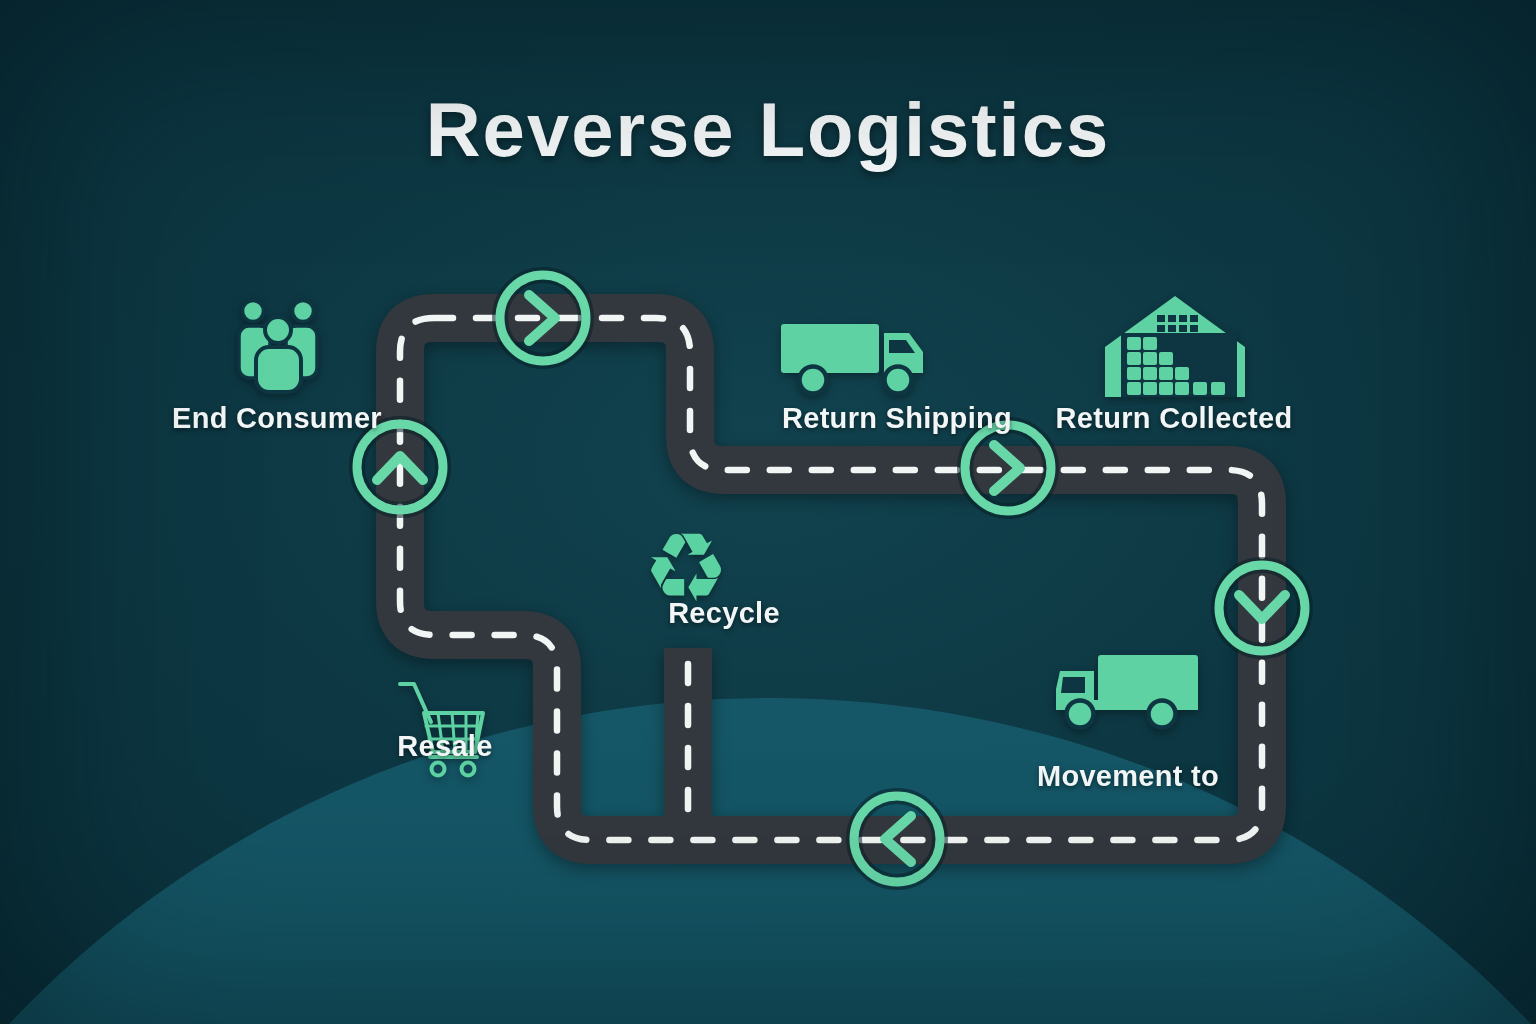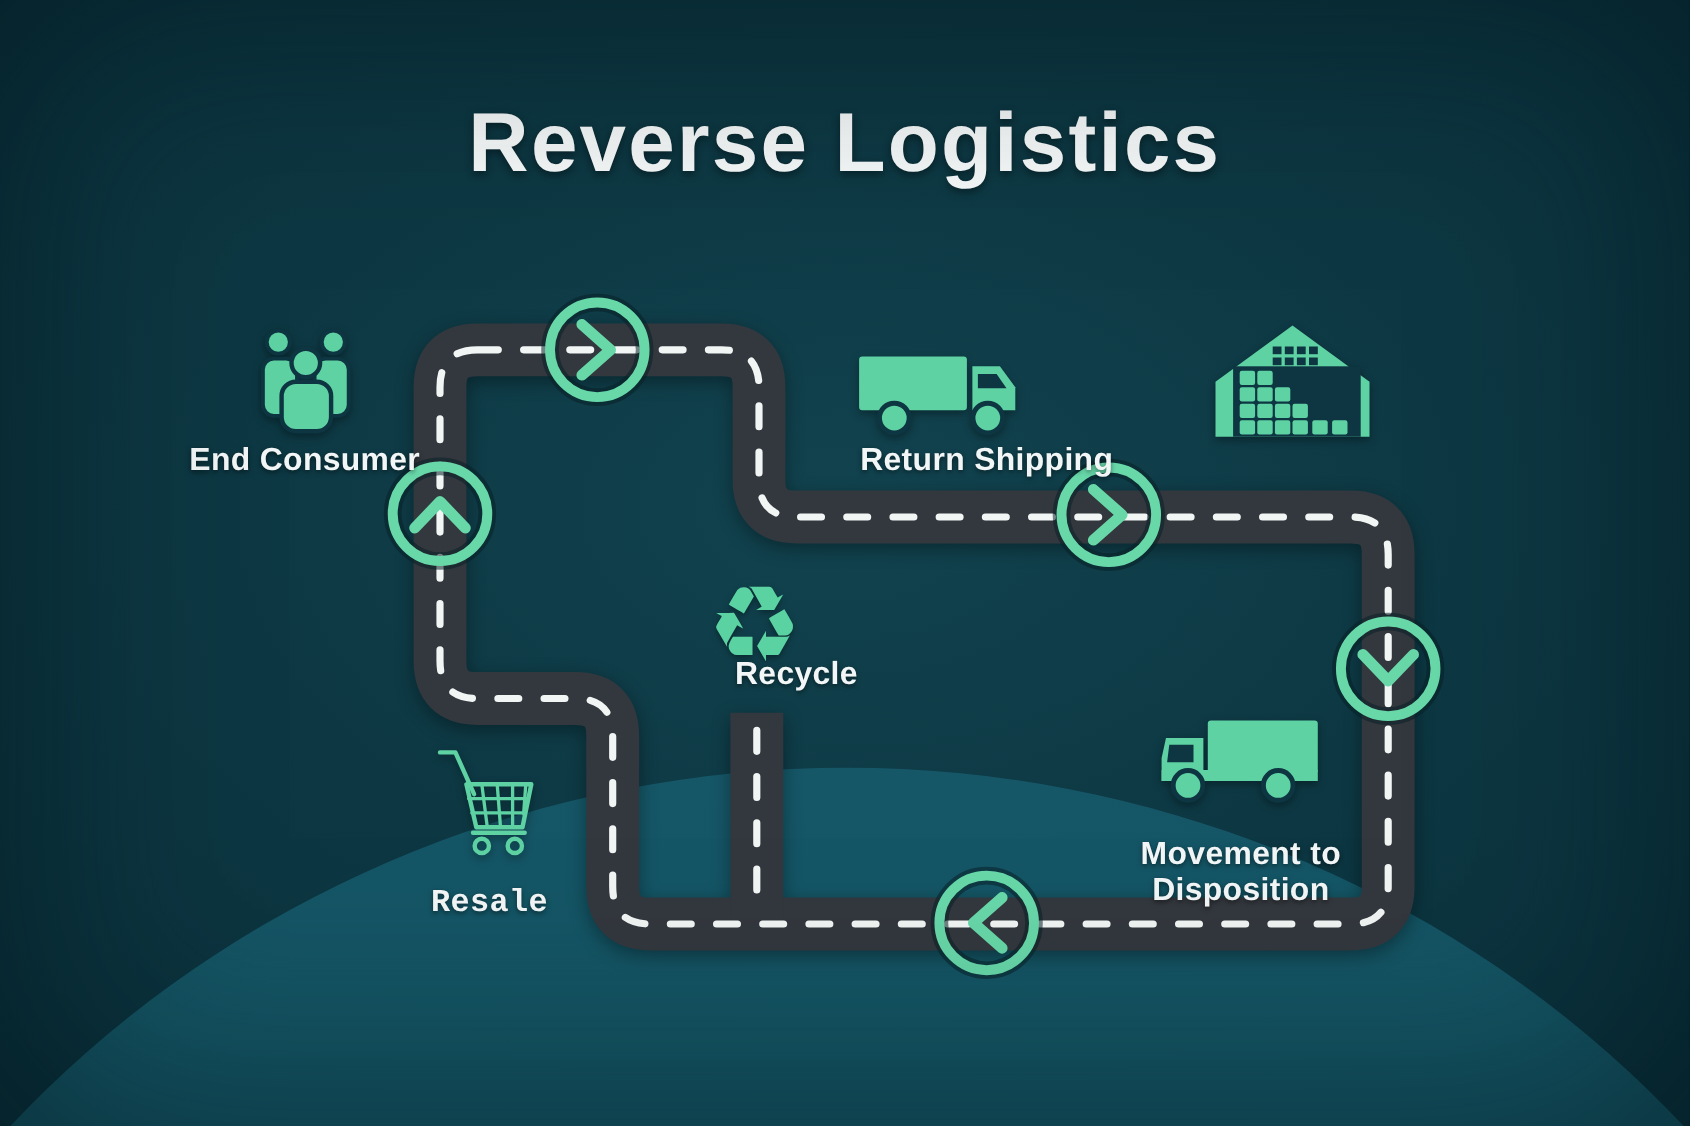--- a/index.html
+++ b/index.html
@@ -151,20 +151,20 @@
       <path d="M 430 757 L 477 757"></path>
       <circle cx="438" cy="769" r="6.5"></circle>
       <circle cx="468" cy="769" r="6.5"></circle>
     </g>
   </svg>
 
   <div class="recycle-glyph">♻</div>
 
   <div class="label" style="left:277px;top:402px;">End Consumer</div>
   <div class="label" style="left:852px;top:402px;margin-left:45px;">Return Shipping</div>
+  <div class="label" style="left:1174px;top:402px;">Return Collected</div>
   <div class="label" style="left:724px;top:597px;">Recycle</div>
-  <div class="label" style="left:445px;top:804px;font-family:Liberation Mono, monospace;">Resale</div>
+  <div class="label" style="left:445px;top:730px;">Resale</div>
   <div class="label two-line" style="left:1128px;top:732px;margin-top:28px;">
     <div>Movement to</div>
-    <div>Disposition</div>
   </div>
 
 </div>
 
 </body></html>

